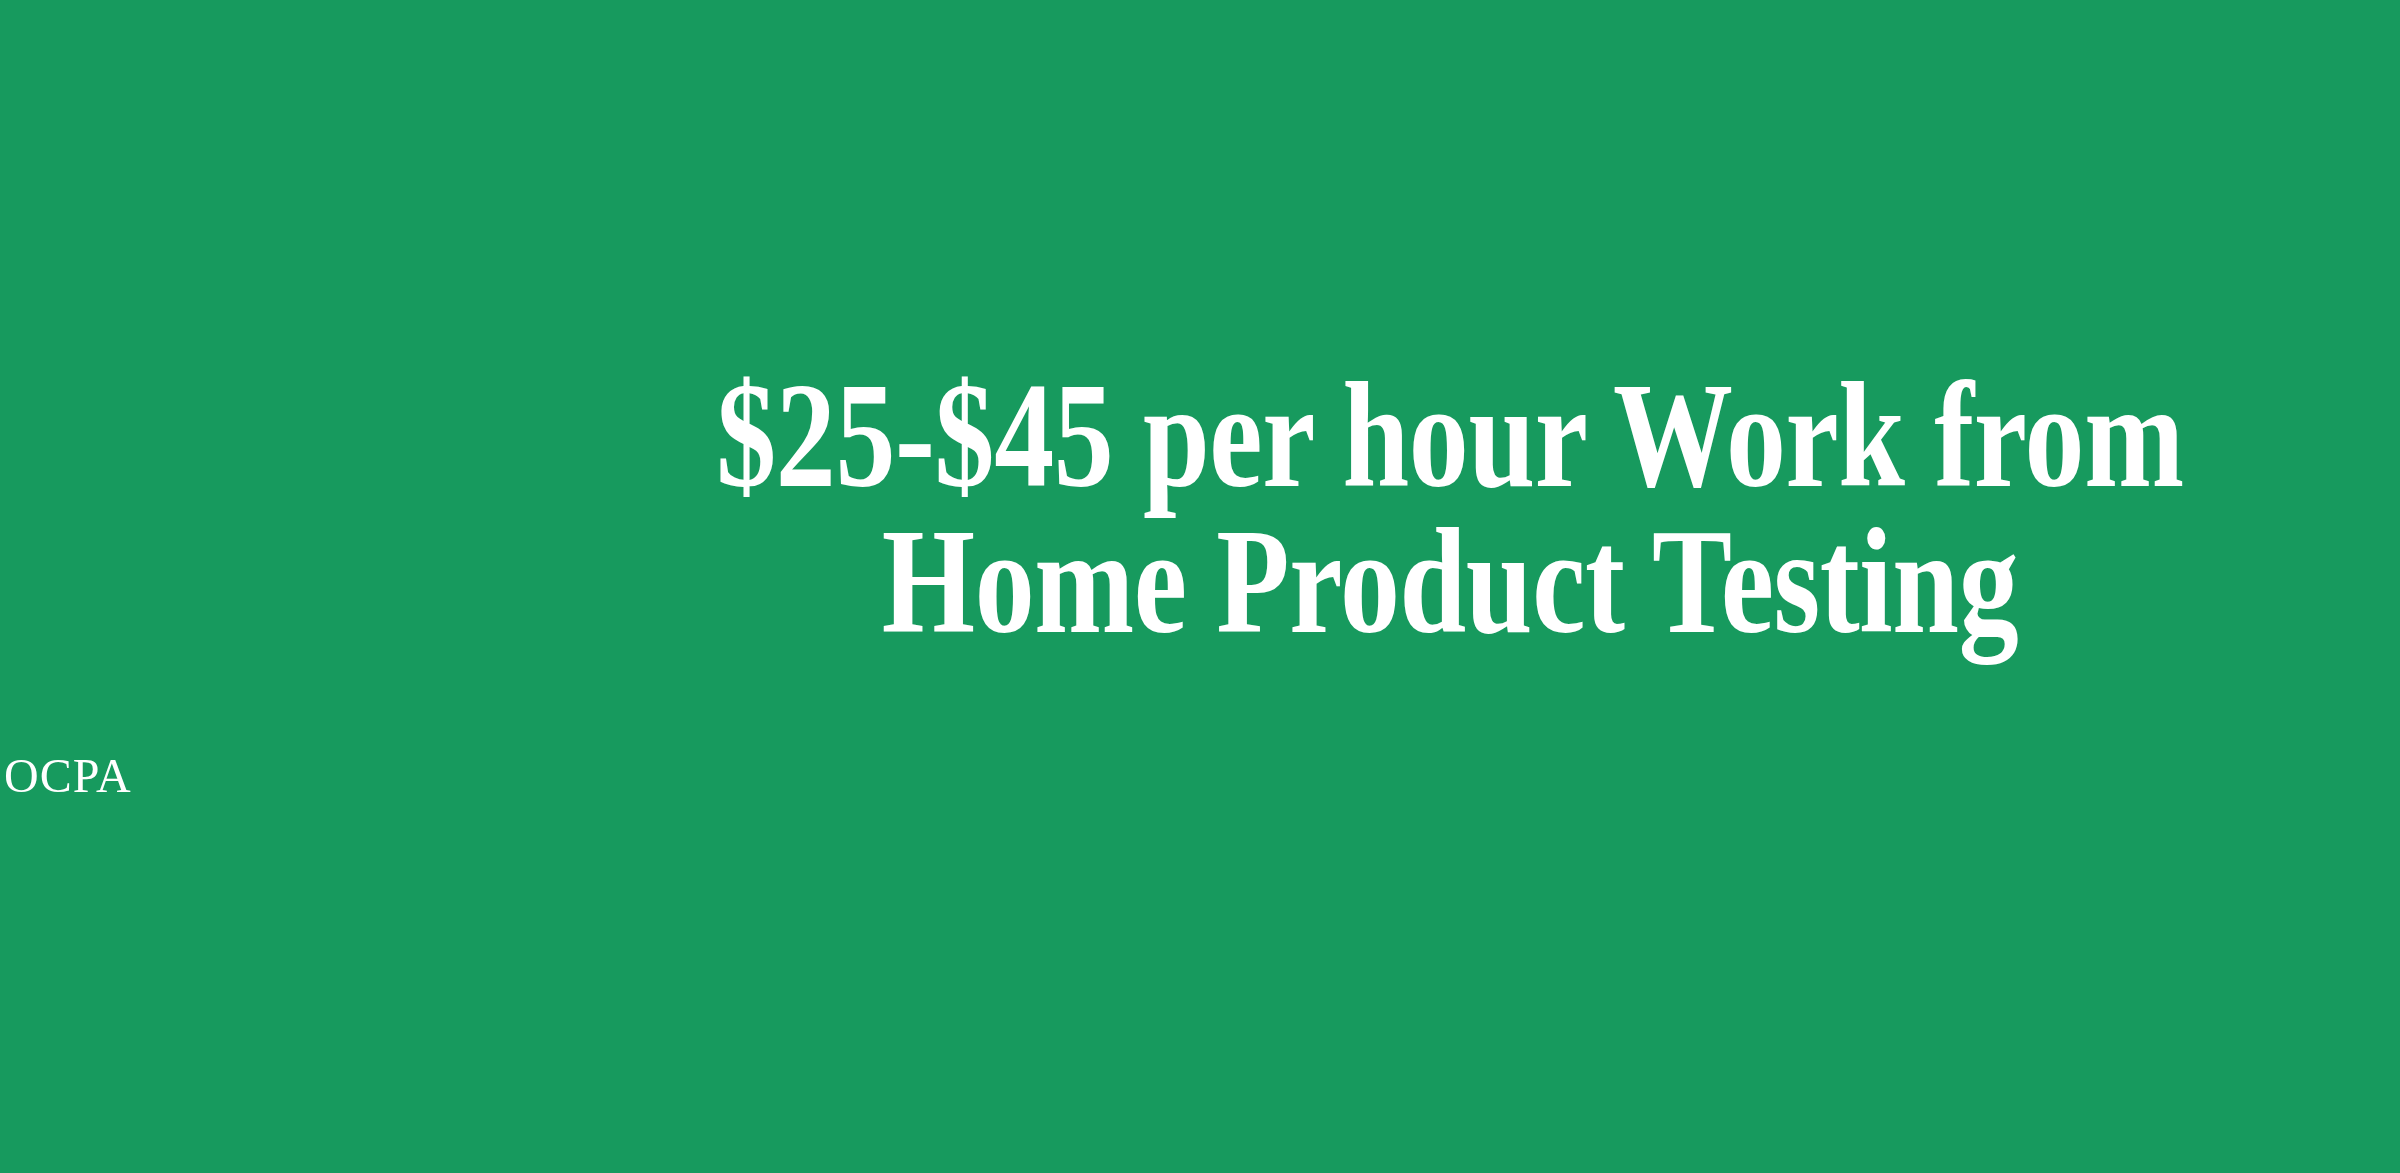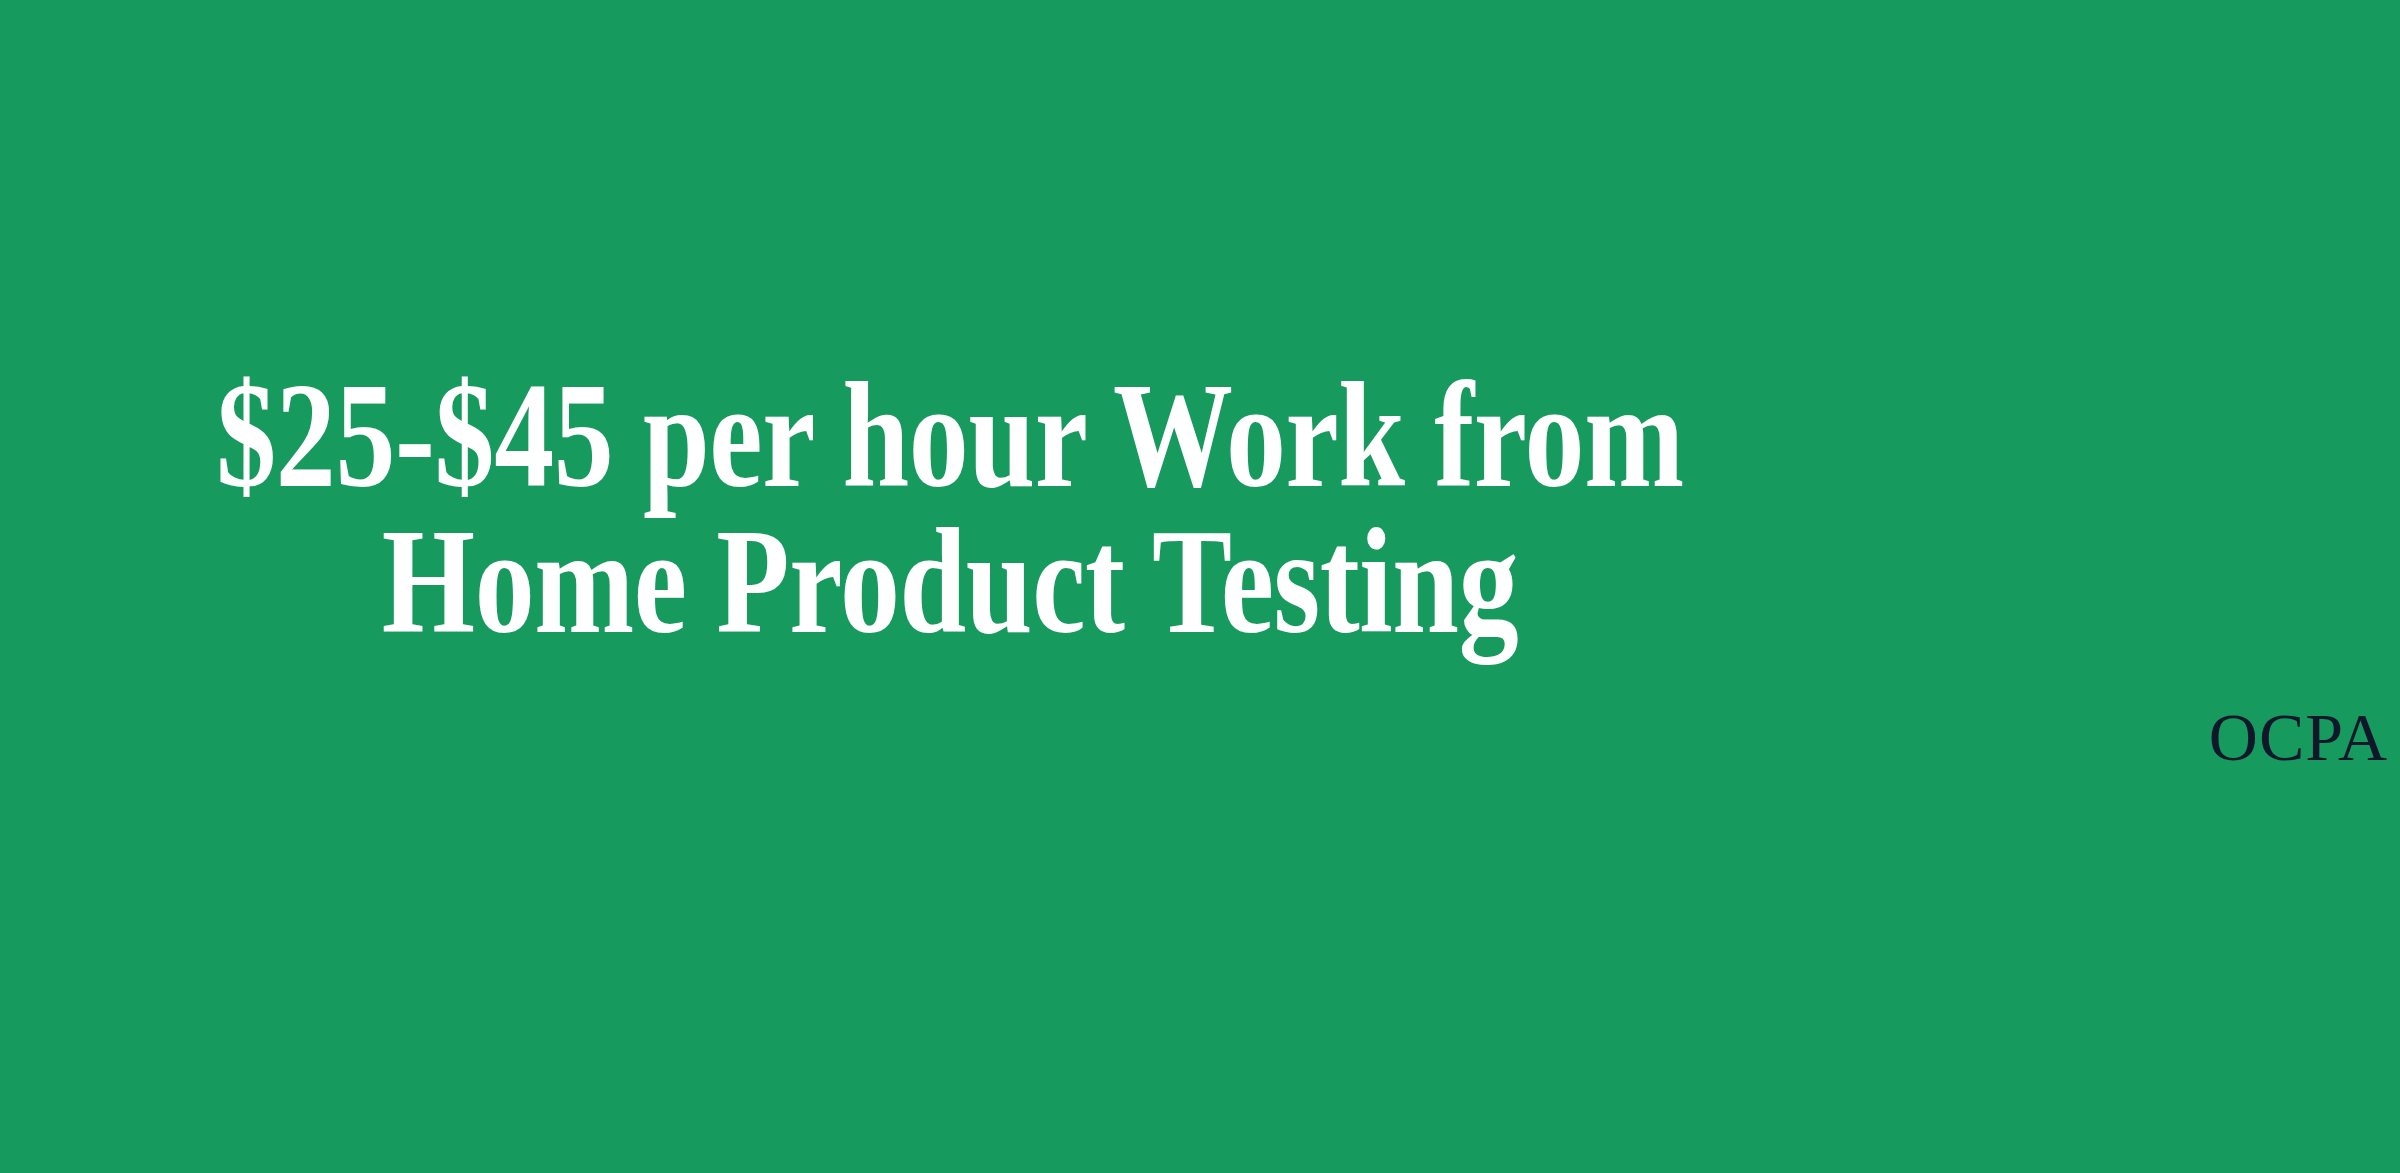--- a/index.html
+++ b/index.html
@@ -28,22 +28,23 @@
     justify-content: flex-start;
   }
 
   .content-block {
     position: absolute;
     left: 0;
     right: 0;
     top: 362px;
     display: flex;
     flex-direction: column;
-    align-items: flex-end;
+    align-items: flex-start;
     text-align: center;
+    gap: 39px;
   }
 
   .headline {
     display: block;
     margin: 0;
     padding: 0;
     color: #ffffff;
     font-family: "Liberation Serif", "DejaVu Serif", serif;
     font-size: 150px;
     font-weight: 700;
@@ -52,26 +53,26 @@
     
     transform: scaleX(0.80);
     transform-origin: center top;
     width: 2900px;
     white-space: pre-line;
     -webkit-font-smoothing: antialiased;
   }
 
   .subtitle {
     display: block;
-    margin: 12px;
+    margin: 4px;
     padding: 0;
     margin-top: 44px;
-    color: #0f172a;
+    color: #ffffff;
     font-family: "Liberation Serif", "DejaVu Serif", serif;
-    font-size: 68px;
+    font-size: 48px;
     font-weight: 400;
     line-height: 78px;
     letter-spacing: 1px;
     -webkit-font-smoothing: antialiased;
   }
 </style>
 </head>
 <body>
 
 <div class="card">

